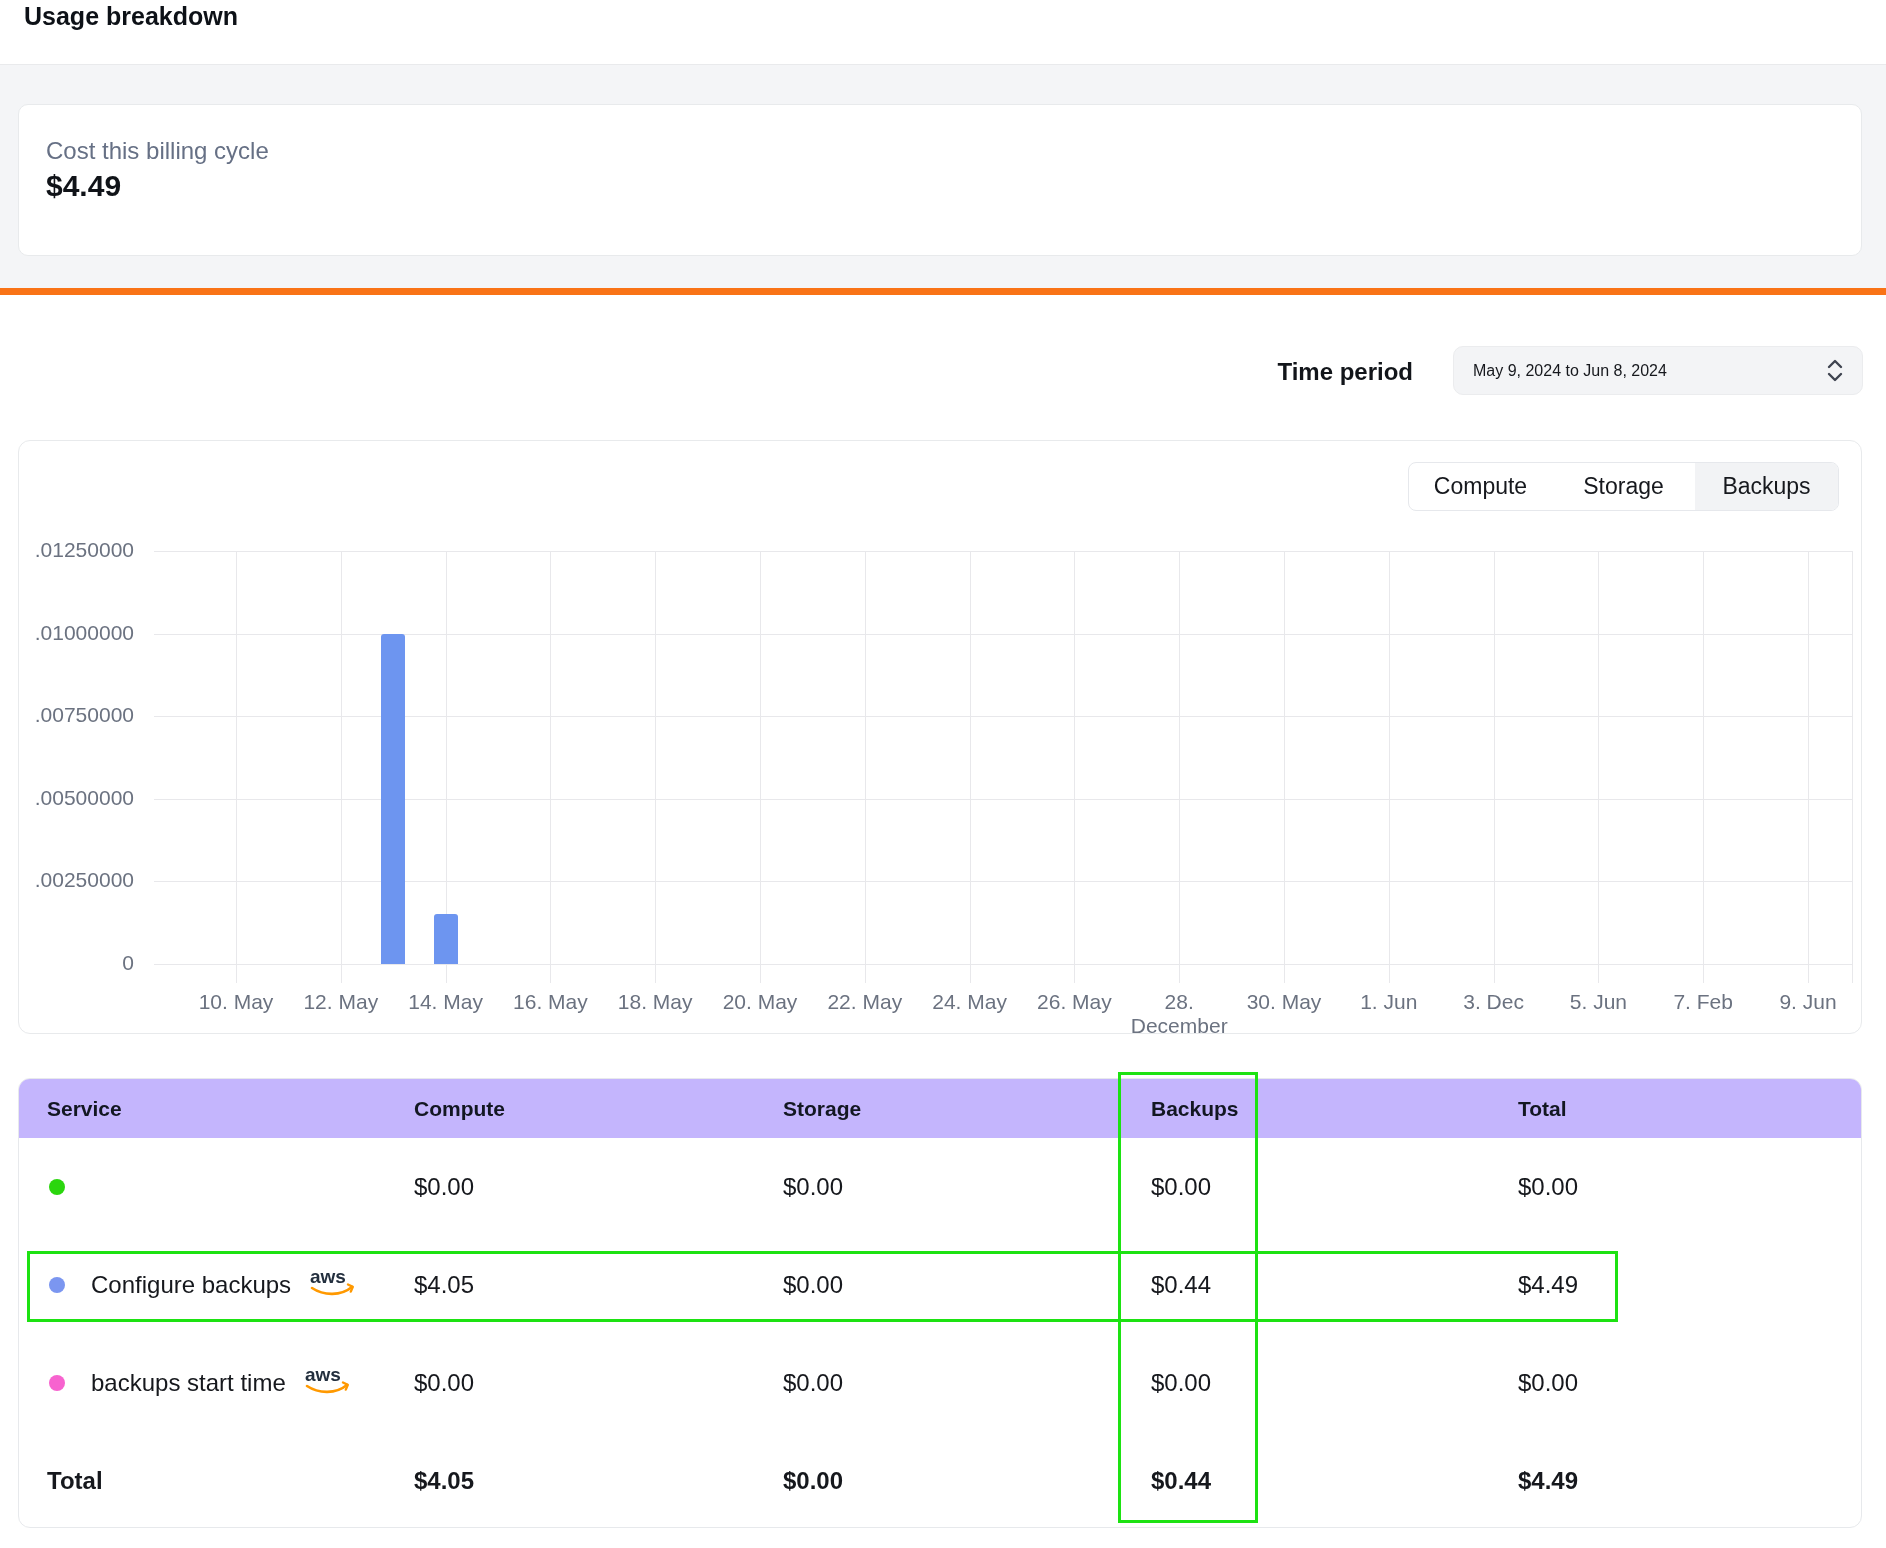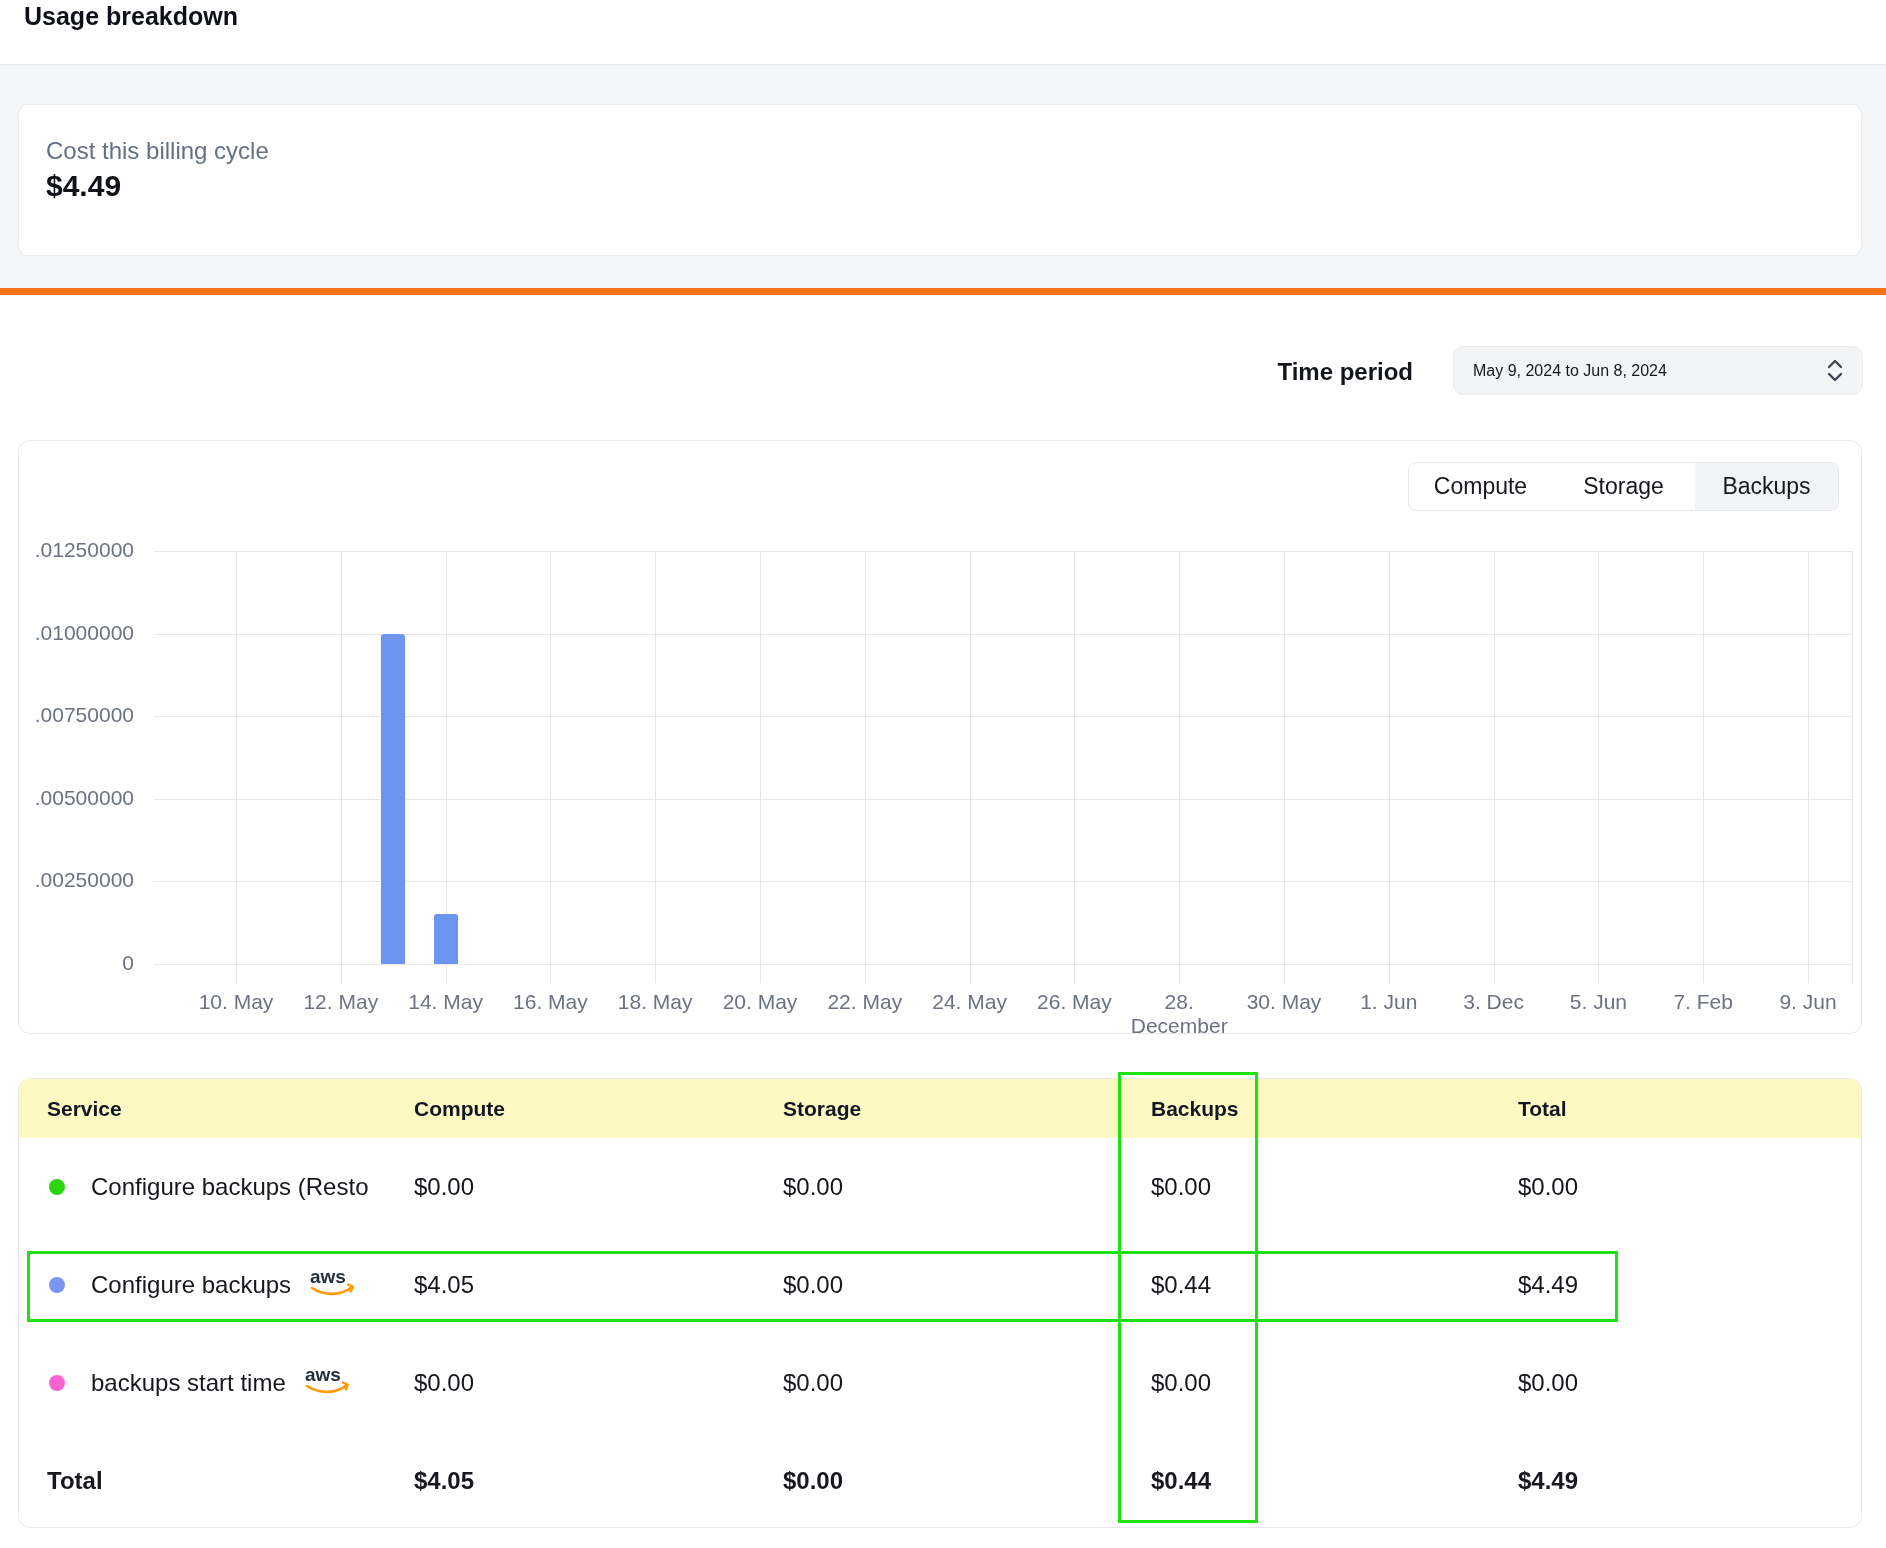--- a/index.html
+++ b/index.html
@@ -25,21 +25,21 @@
   .tab{width:143px;height:47px;line-height:47px;text-align:center;font-size:23px;color:#16181d;cursor:pointer;}
   .tab.active{background:#f2f3f5;}
   .plot{position:absolute;left:0;top:0;width:100%;height:100%;}
   .hgrid{position:absolute;left:135px;width:1698px;height:1px;background:#e8e8eb;}
   .vgrid{position:absolute;top:110px;height:432px;width:1px;background:#e8e8eb;}
   .ylab{position:absolute;left:15px;width:100px;text-align:right;font-size:21px;color:#6b7280;}
   .xlab{position:absolute;top:549px;width:120px;text-align:center;font-size:21px;color:#6b7280;}
   .bar{position:absolute;width:24px;border-radius:3px 3px 0 0;}
   .table-card{position:absolute;left:18px;top:1078px;width:1844px;height:450px;background:#fff;
         border:1px solid #e7e9ec;border-radius:12px;overflow:hidden;}
-  .thead{position:absolute;left:0;top:0;width:100%;height:59px;background:#fef9c3;}
+  .thead{position:absolute;left:0;top:0;width:100%;height:59px;background:#c4b5fd;}
   .th{position:absolute;top:0;height:59px;line-height:59px;font-size:21px;font-weight:600;color:#131722;}
   .tbody{position:absolute;left:0;top:0;width:100%;height:100%;}
   .trow{position:absolute;left:0;width:100%;height:98px;}
   .td{position:absolute;top:0;height:98px;line-height:98px;font-size:24px;color:#16181d;}
   .dot{position:absolute;left:30px;top:41px;width:16px;height:16px;border-radius:50%;}
   .svc{position:absolute;left:72px;top:0;height:98px;display:flex;align-items:center;gap:16px;
         font-size:24px;max-width:335px;overflow:hidden;white-space:nowrap;}
   .trow.total .td{font-weight:700;}
   .ann{position:absolute;pointer-events:none;z-index:5;}
   .ann-col{left:1118px;top:1072px;width:140px;height:451px;}
@@ -131,23 +131,20 @@
     <div class="thead">
         <div class="th" style="left: 28px;">Service</div>
         <div class="th" style="left: 395px;">Compute</div>
         <div class="th" style="left: 764px;">Storage</div>
         <div class="th" style="left: 1132px;">Backups</div>
         <div class="th" style="left: 1499px;">Total</div>
       </div>
     <div class="tbody">
         <div class="trow" style="top: 59px;">
           <span class="dot" style="background: rgb(43, 214, 14);"></span>
-          <div class="svc">
-            <span>Configure backups (Resto</span>
-          </div>
           <div class="td" style="left: 395px;">$0.00</div>
           <div class="td" style="left: 764px;">$0.00</div>
           <div class="td" style="left: 1132px;">$0.00</div>
           <div class="td" style="left: 1499px;">$0.00</div>
         </div>
         <div class="trow" style="top: 157px;">
           <span class="dot" style="background: rgb(123, 150, 240);"></span>
           <div class="svc">
             <span>Configure backups</span>
             <span class="aws"><svg width="52" height="32" viewBox="0 0 52 32">

